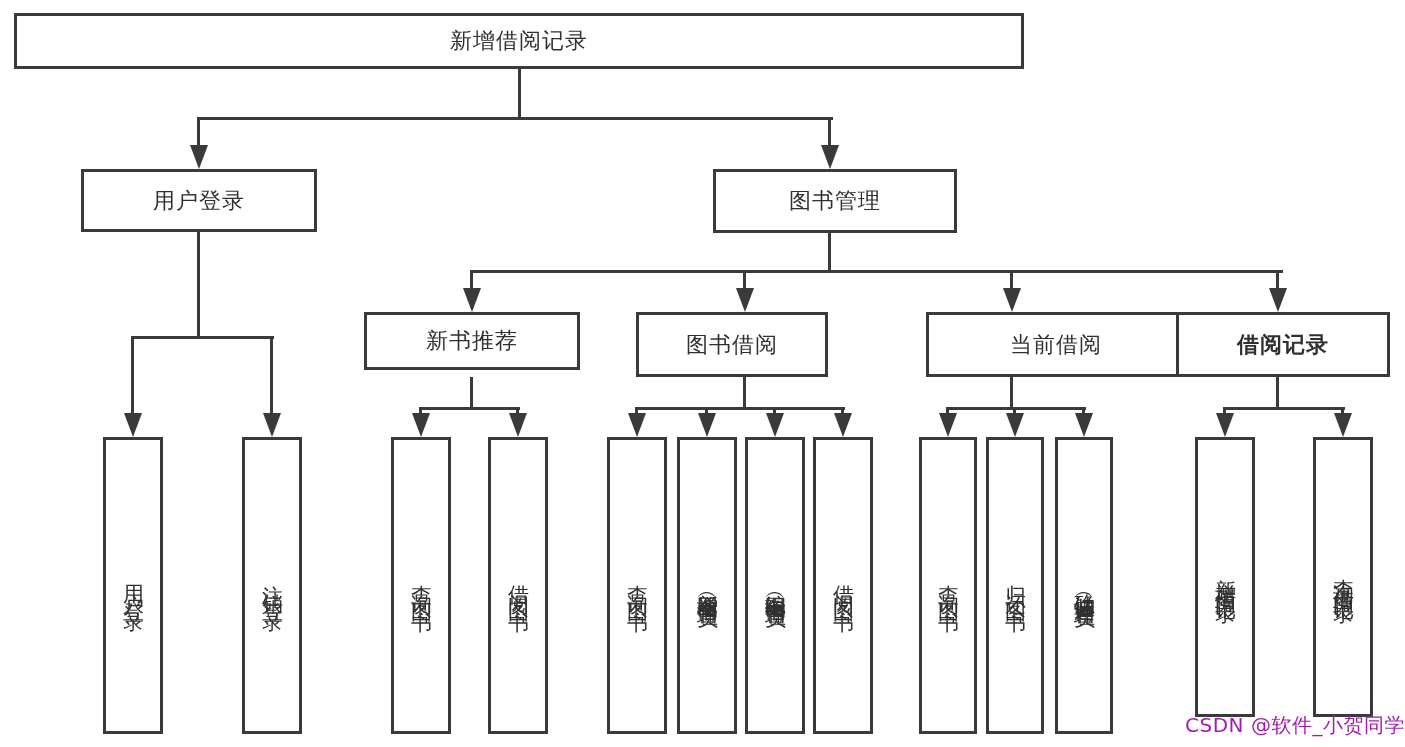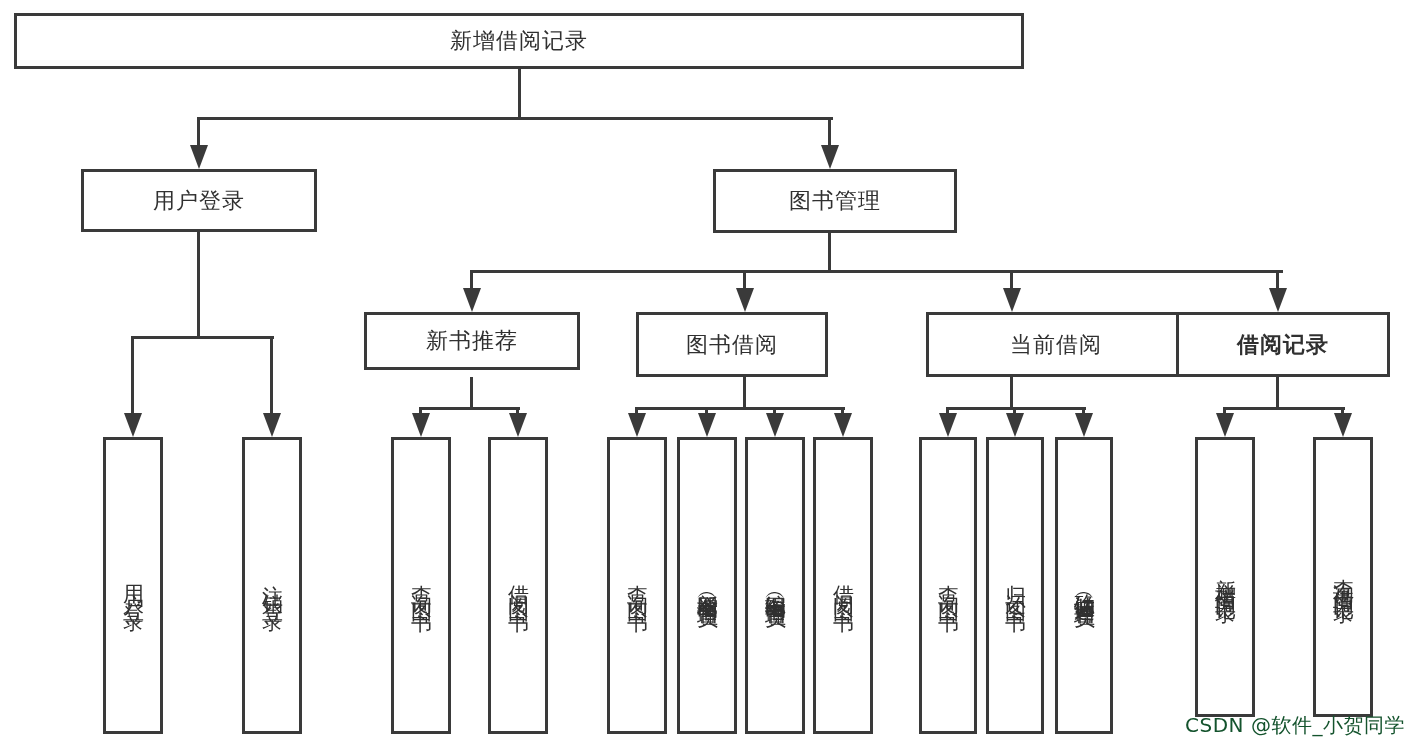--- a/index.html
+++ b/index.html
@@ -19,21 +19,21 @@
   .ls-tight{letter-spacing:2px;}
   .ls-mid{letter-spacing:5px;}
   .hl,.vl{position:absolute;background:#3a3a3a;z-index:1;}
   .hl{height:3px;} .vl{width:3px;}
   .ar{
     position:absolute;width:0;height:0;z-index:3;
     border-left:9px solid transparent;border-right:9px solid transparent;
     border-top:24px solid #3a3a3a;
   }
   .watermark{
-    position:absolute;left:1185px;top:712px;z-index:5;font-size:20px;color:#14532d;
+    position:absolute;left:1185px;top:712px;z-index:5;font-size:20px;color:#a21caf;
     white-space:nowrap;letter-spacing:0.5px;
   }
 </style>
 </head>
 <body>
 
 <div id="canvas">
 
   <div class="vl" style="left:518px;top:69px;height:51px;"></div>
   <div class="hl" style="left:197px;top:117px;width:636px;"></div>

